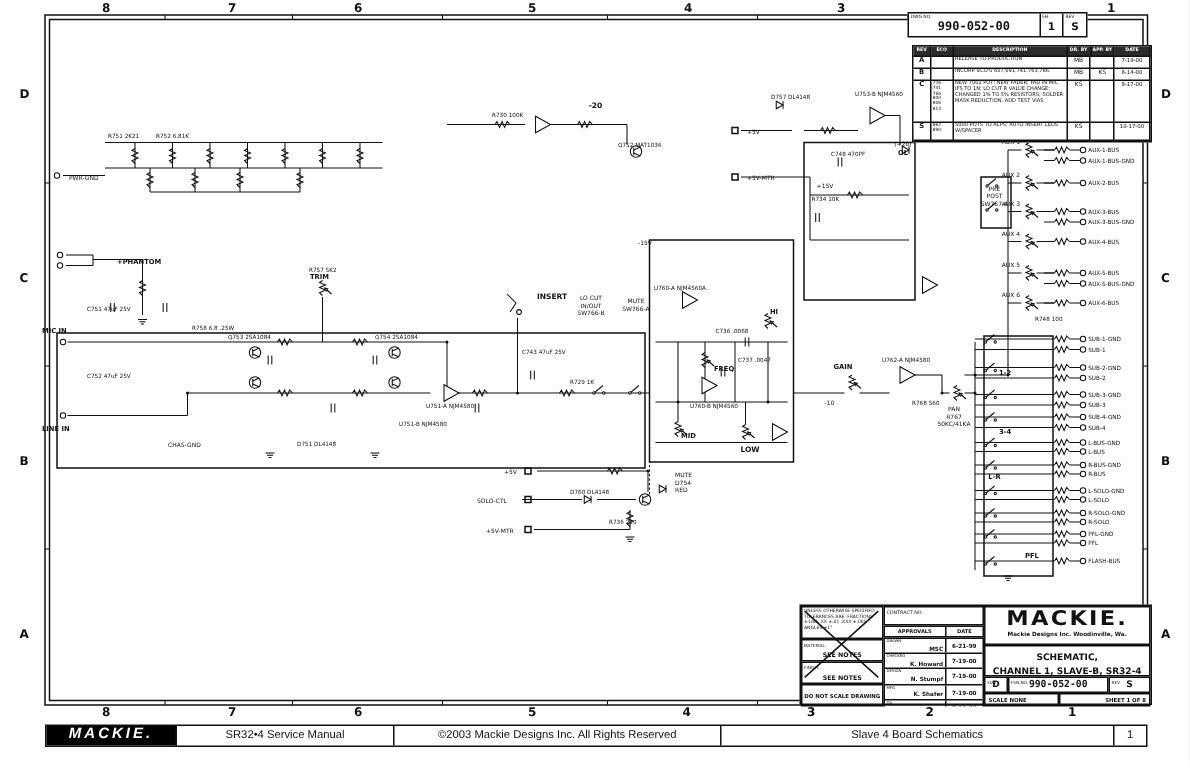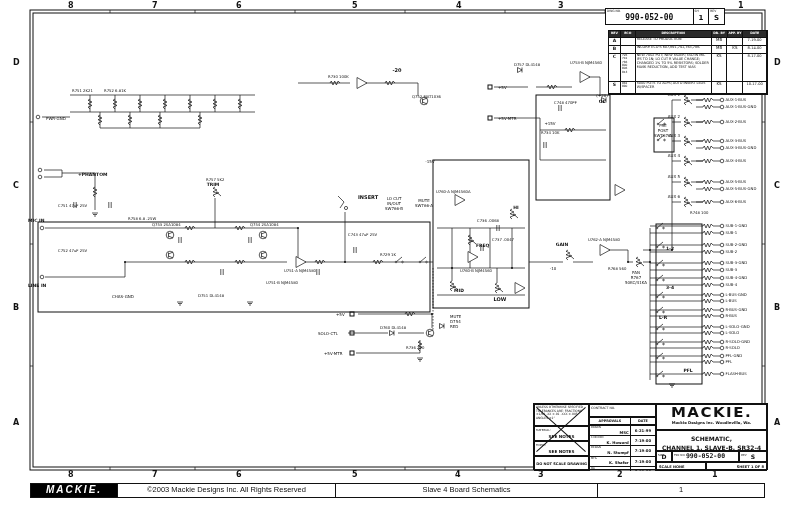--- a/index.html
+++ b/index.html
@@ -734,20 +734,21 @@
     <div class="tb-abs" style="left:205px;top:47px;width:28px;height:11px;">
       <span class="tb-lbl">REV</span>
       <span class="tb-val" style="font-size:6px;">S</span>
     </div>
     <div class="tb-abs" style="left:122px;top:58px;width:50px;height:9px;font-size:3.6px;font-weight:bold;line-height:8px;padding-left:2px;">SCALE NONE</div>
     <div class="tb-abs" style="left:172px;top:58px;width:61px;height:9px;font-size:3.6px;font-weight:bold;line-height:8px;text-align:right;padding-right:2px;">SHEET 1 OF 8</div>
   </div>
 
   <div class="footer">
     <div class="f-cell f-logo">MACKIE.</div>
+    <div class="f-cell" style="width:145px;">SR32•4 Service Manual</div>
     <div class="f-cell" style="width:218px;">©2003 Mackie Designs Inc. All Rights Reserved</div>
     <div class="f-cell" style="width:262px;">Slave 4 Board Schematics</div>
     <div class="f-cell" style="flex:1;">1</div>
   </div>
 
 <div class="glabel" style="left: 68px; top: 1px;">8</div>
     <div class="glabel" style="left: 152px; top: 1px;">7</div>
     <div class="glabel" style="left: 236px; top: 1px;">6</div>
     <div class="glabel" style="left: 352px; top: 1px;">5</div>
     <div class="glabel" style="left: 456px; top: 1px;">4</div>

